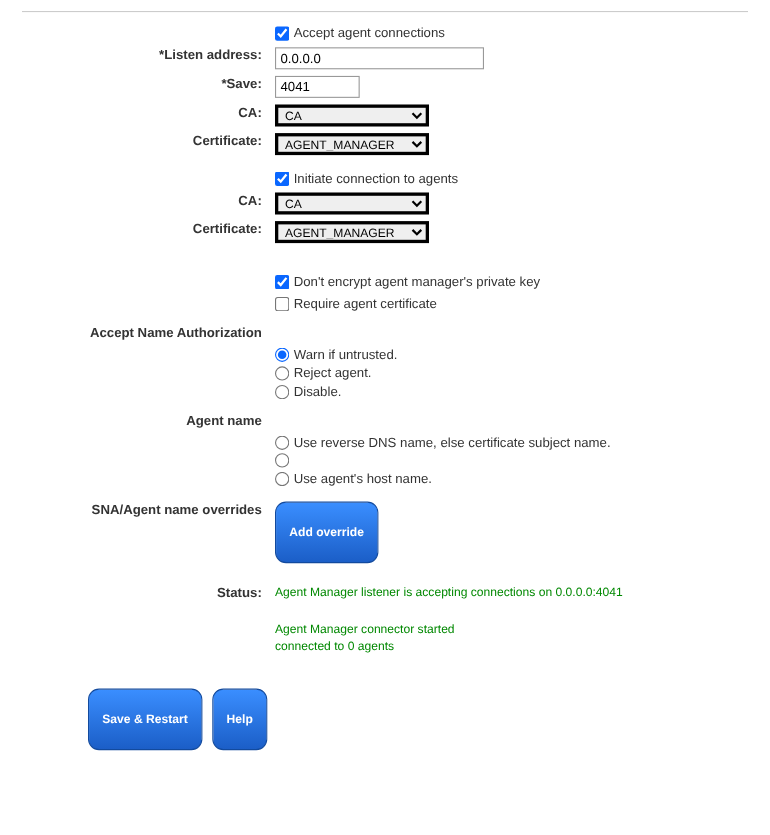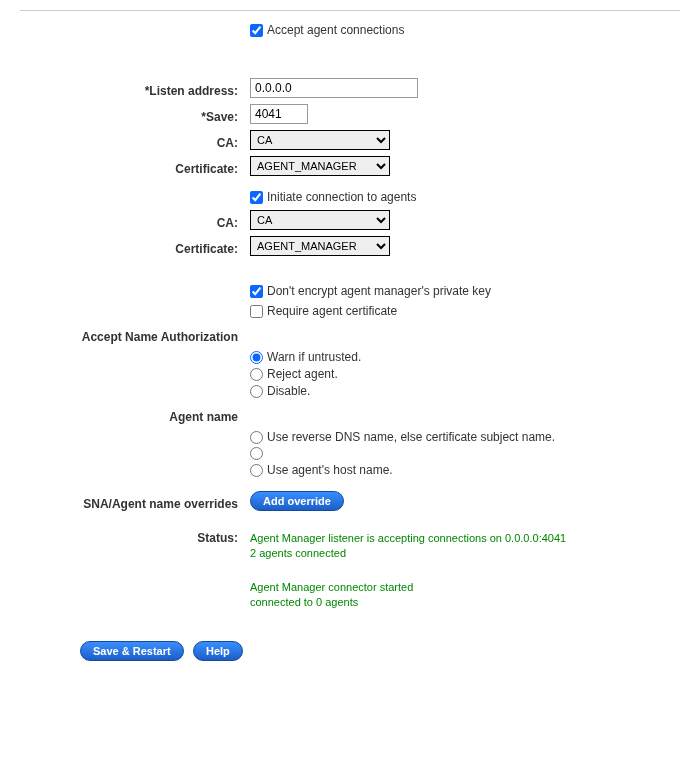--- a/index.html
+++ b/index.html
@@ -8,21 +8,21 @@
     font-size: 12px;
     color: #333;
     margin: 0;
     padding: 10px 20px 20px 20px;
     background: #fff;
     width: 700px;
   }
   .hr-top { border-top: 1px solid #ccc; height: 1px; margin-bottom: 12px; }
   .form-row {
     display: flex;
-    align-items: flex-end;
+    align-items: flex-start;
     margin: 6px 0;
   }
   .label-col {
     width: 230px;
     text-align: right;
     padding-right: 12px;
     font-weight: bold;
     color: #333;
   }
   .field-col {
@@ -30,27 +30,27 @@
     display: flex;
     align-items: center;
   }
   input[type="text"] {
     font-family: Arial, sans-serif;
     font-size: 12px;
     padding: 2px 4px;
     border: 1px solid #999;
     height: 20px;
   }
-  input.ip { width: 168px; margin-top: 35px; }
-  input.port { width: 58px; }
+  input.ip { width: 190px; }
+  input.port { width: 77px; }
   select {
     font-family: Arial, sans-serif;
     font-size: 11px;
     padding: 1px 2px;
-    border: 1px solid #000000;
+    border: 3px solid #000000;
     background: #efefef;
     height: 20px;
     width: 140px;
   }
   input[type="checkbox"], input[type="radio"] {
     margin: 0 4px 0 0;
     accent-color: #0a67ff;
     width: 13px;
     height: 13px;
   }
@@ -62,21 +62,21 @@
     color: #008800;
     font-size: 11px;
     line-height: 1.4;
   }
   .btn-blue {
     background: linear-gradient(#3a8eff, #1b5ec7);
     border: 1px solid #124a9e;
     color: #fff;
     font-weight: bold;
     font-size: 11px;
-    padding: 3px 12px;
+    padding: 21px 12px;
     border-radius: 10px;
     cursor: pointer;
     font-family: Verdana, Arial, sans-serif;
   }
   .btn-row {
     margin-top: 30px;
     padding-left: 60px;
   }
   .btn-row .btn-blue { margin-right: 6px; }
   .radio-stack .form-row { margin: 3px 0; }
@@ -221,21 +221,20 @@
   <div class="label-col">SNA/Agent name overrides</div>
   <div class="field-col">
     <button class="btn-blue">Add override</button>
   </div>
 </div>
 
 <div class="form-row" style="margin-top:20px; align-items:flex-start;">
   <div class="label-col">Status:</div>
   <div class="field-col" style="display:block;">
     <div class="status-text">Agent Manager listener is accepting connections on 0.0.0.0:4041</div>
-    <div class="status-text">2 agents connected</div>
     <div style="height:18px;"></div>
     <div class="status-text">Agent Manager connector started</div>
     <div class="status-text">connected to 0 agents</div>
   </div>
 </div>
 
 <div class="btn-row">
   <button class="btn-blue">Save &amp; Restart</button>
   <button class="btn-blue">Help</button>
 </div>

